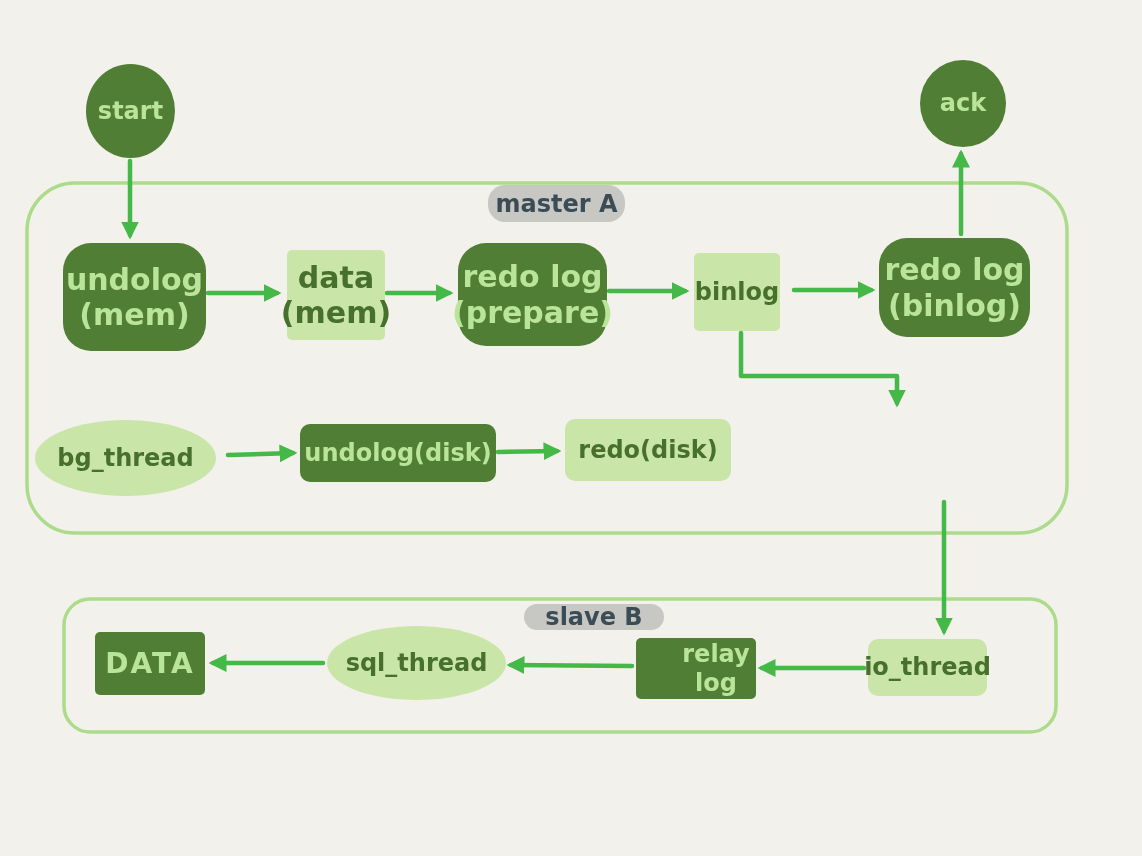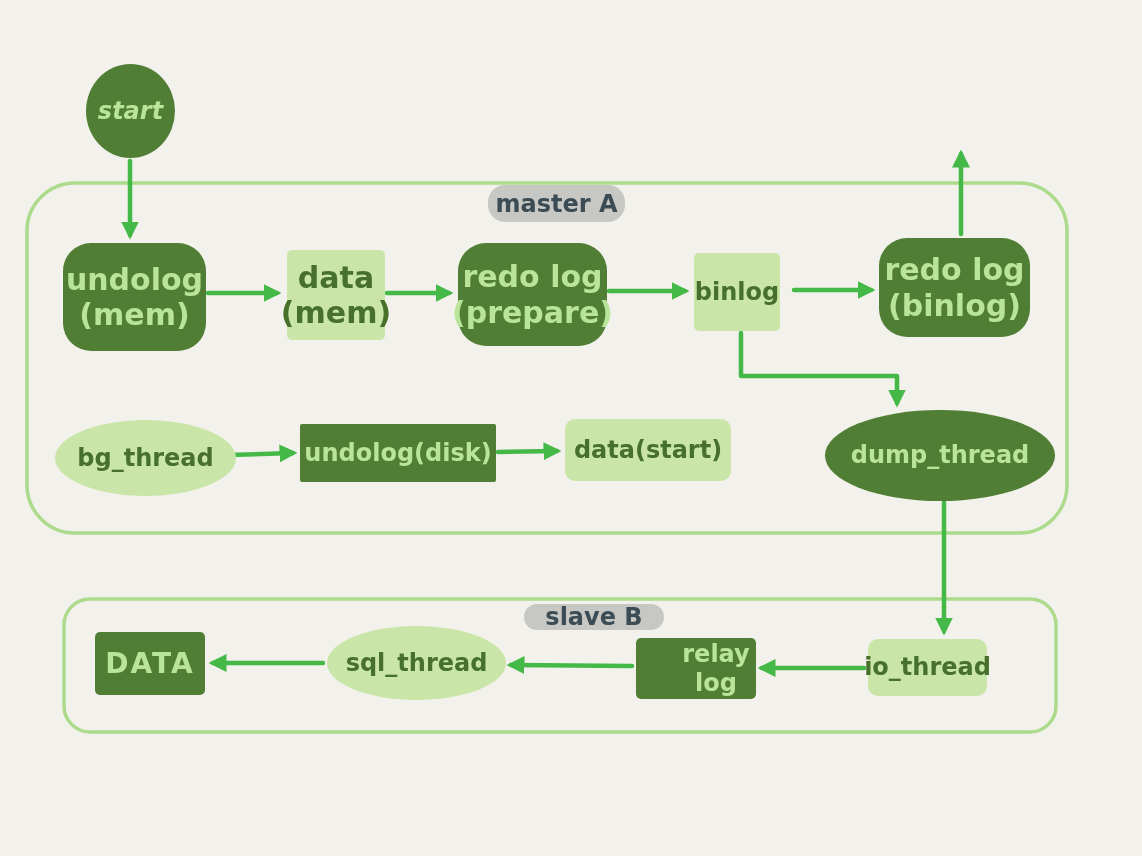--- a/index.html
+++ b/index.html
@@ -18,21 +18,21 @@
     position:absolute;
     display:flex;flex-direction:column;
     align-items:center;justify-content:center;
     text-align:center;
     font-weight:bold;
     line-height:1.18;
     box-sizing:border-box;
   }
   .dark{background:#507e34;color:#b9e49a;}
   .light{background:#c9e6a8;color:#47702c;}
-  .circle{border-radius:50%;font-style:italic;}
+  .circle{border-radius:50%;}
   .pill{border-radius:28px;}
   .rect{border-radius:5px;}
   .ellipse{border-radius:50%;}
   .badge{
     position:absolute;
     display:flex;align-items:center;justify-content:center;
     background:#c7c7c4;color:#3c4c55;
     font-weight:bold;font-size:24px;
     border-radius:17px;
   }
@@ -75,20 +75,23 @@
   <div class="badge" style="left:488px;top:185px;width:137px;height:37px;text-align:center;">
     <span>master A</span>
   </div>
   <div class="badge" style="left:524px;top:604px;width:140px;height:26px;">
     <span>slave B</span>
   </div>
 
   <div class="node dark circle fs24" style="left:86px;top:64px;width:89px;height:94px;">
     <span>start</span>
   </div>
+  <div class="node dark circle fs24" style="left:920px;top:60px;width:86px;height:87px;">
+    <span>ack</span>
+  </div>
 
   <div class="node dark pill fs22" style="left:63px;top:243px;width:143px;height:108px;">
     <span>undolog</span>
     <span>(mem)</span>
   </div>
   <div class="node light rect fs22" style="left:287px;top:250px;width:98px;height:90px;">
     <span>data</span>
     <span>(mem)</span>
   </div>
   <div class="node dark pill fs22" style="left:458px;top:243px;width:149px;height:103px;">
@@ -96,31 +99,28 @@
     <span>(prepare)</span>
   </div>
   <div class="node light rect fs24" style="left:694px;top:253px;width:86px;height:78px;">
     <span>binlog</span>
   </div>
   <div class="node dark pill fs22" style="left:879px;top:238px;width:151px;height:99px;">
     <span>redo log</span>
     <span>(binlog)</span>
   </div>
 
-  <div class="node light ellipse fs24" style="left:55px;top:420px;width:181px;height:76px;justify-content:center;">
+  <div class="node light ellipse fs24" style="left:35px;top:420px;width:181px;height:76px;justify-content:center;">
     <span>bg_thread</span>
   </div>
-  <div class="node dark rect fs24" style="left:300px;top:424px;width:196px;height:58px;border-radius:2px;">
+  <div class="node dark rect fs24" style="left:300px;top:424px;width:196px;height:58px;border-radius:10px;">
     <span>undolog(disk)</span>
   </div>
   <div class="node light rect fs24" style="left:565px;top:419px;width:166px;height:62px;border-radius:10px;">
-    <span>data(start)</span>
-  </div>
-  <div class="node dark ellipse fs24" style="left:825px;top:410px;width:230px;height:91px;">
-    <span>dump_thread</span>
+    <span>redo(disk)</span>
   </div>
 
   <div class="node dark rect data-label" style="left:95px;top:632px;width:110px;height:63px;">
     <span>DATA</span>
   </div>
   <div class="node light ellipse fs24" style="left:327px;top:626px;width:179px;height:74px;">
     <span>sql_thread</span>
   </div>
   <div class="node dark rect fs24" style="left:636px;top:638px;width:120px;height:61px;padding-left:40px;">
     <span>relay log</span>

